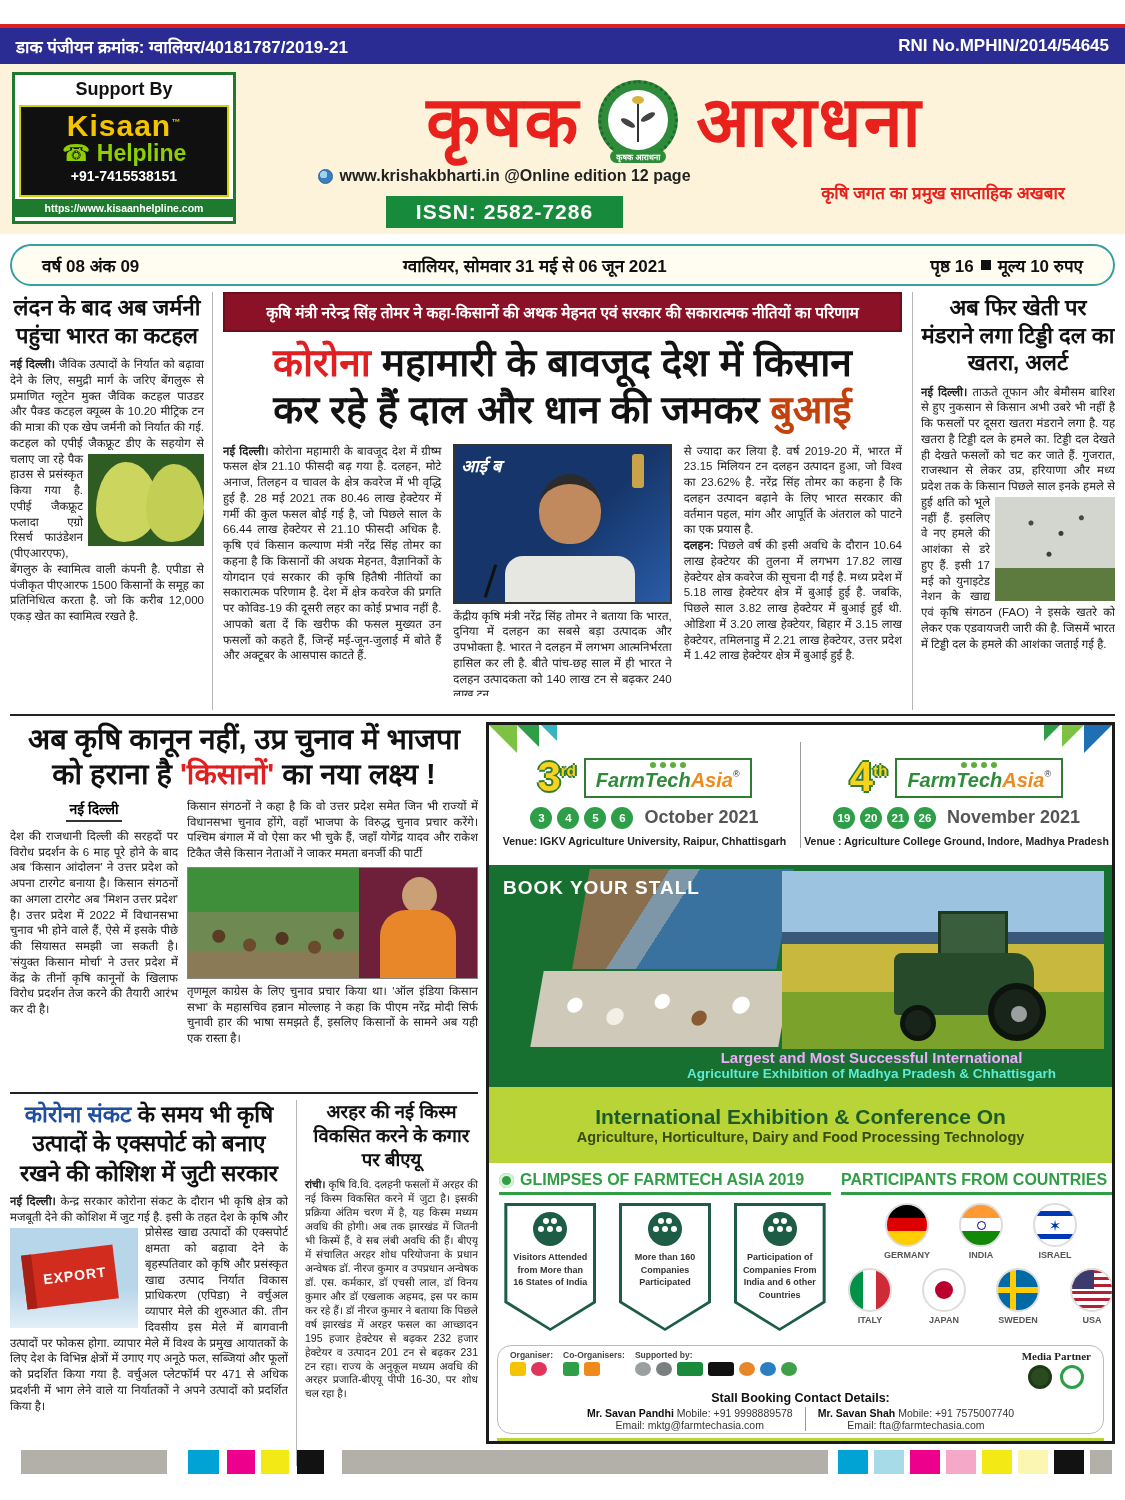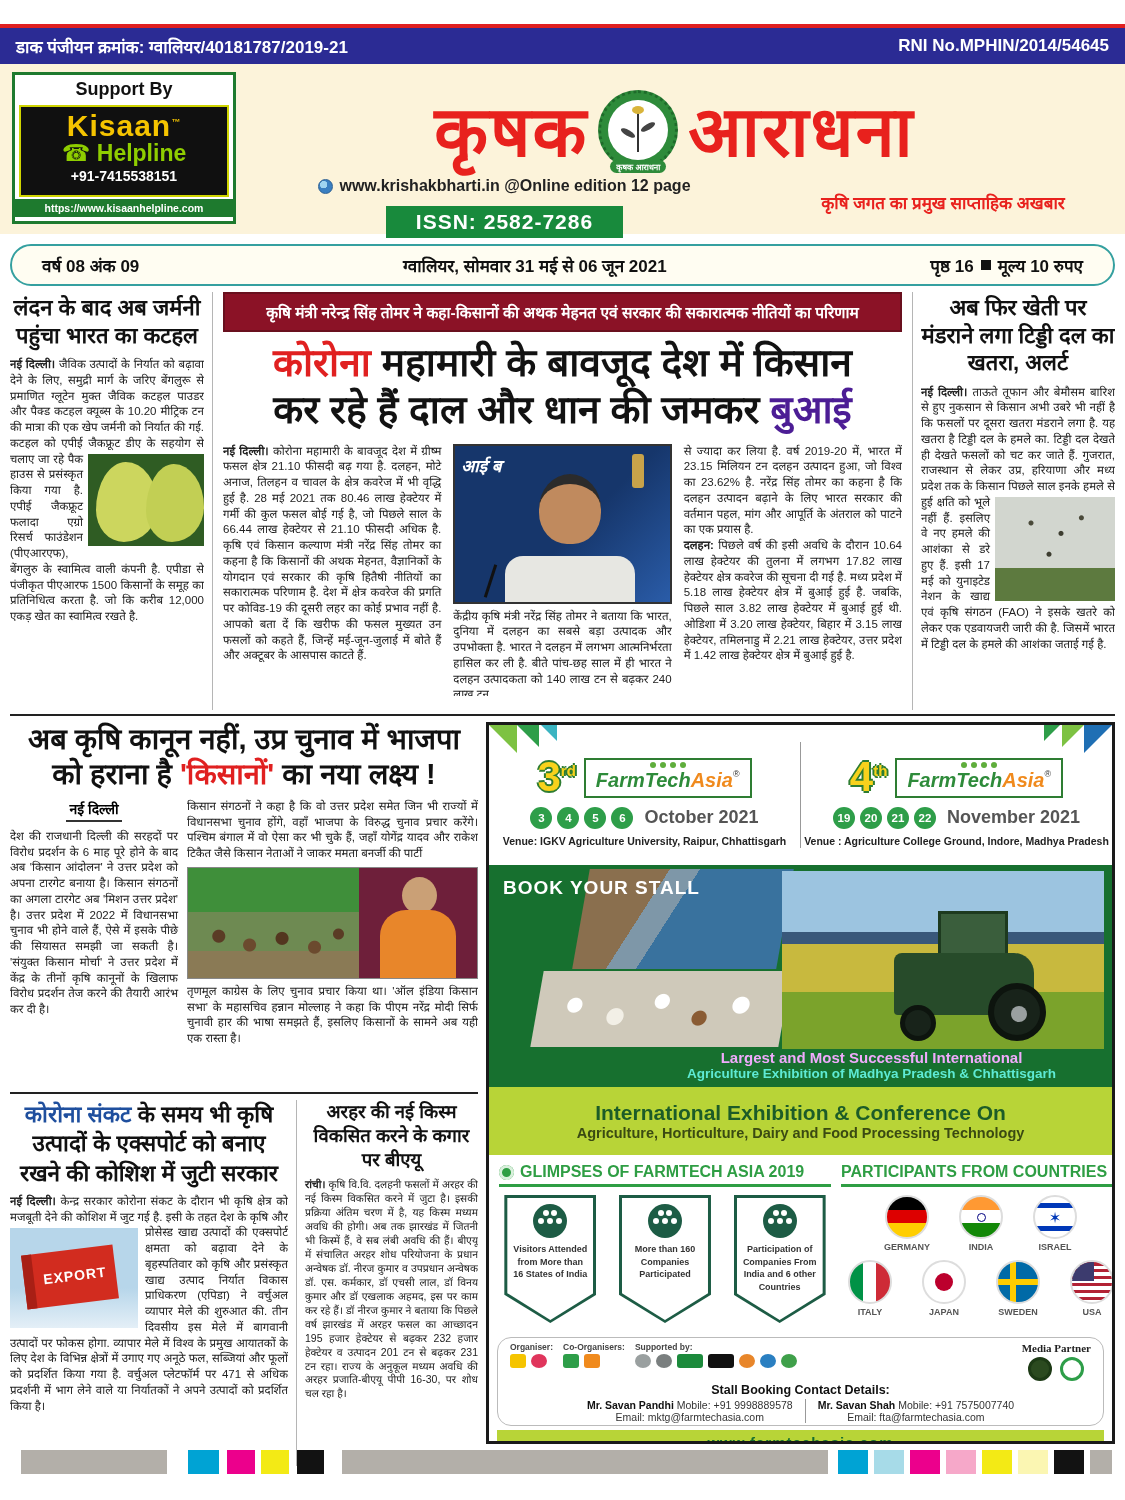--- a/index.html
+++ b/index.html
@@ -17,21 +17,21 @@
   .kh-support { height:28px; text-align:center; font-weight:bold; font-size:18px; color:#111;
                 display:flex; align-items:center; justify-content:center; }
   .kh-black { background:#101010; border:2px solid #cfd400; margin:2px 4px; height:92px;
               text-align:center; padding-top:4px; }
   .kh-kisaan { font-size:30px; font-weight:800; color:#f5c400; line-height:1; letter-spacing:1px; }
   .kh-kisaan sup { font-size:9px; color:#f5c400; }
   .kh-help { font-size:23px; font-weight:800; color:#8fce00; line-height:1.1; }
   .kh-phone { font-size:14px; font-weight:bold; color:#fff; margin-top:2px; }
   .kh-url { background:#1e7a2e; color:#fff; font-size:10.5px; font-weight:bold; text-align:center; padding:3px 0; }
   .mast-center { flex:1; text-align:center; }
-  .title-row { display:flex; align-items:center; justify-content:center; gap:6px; margin-top:18px; }
+  .title-row { display:flex; align-items:center; justify-content:center; gap:14px; margin-top:8px; }
   .mast-title { font-size:70px; font-weight:800; color:#e8211d; line-height:1; letter-spacing:2px; }
   .emblem { width:88px; display:flex; flex-direction:column; align-items:center; flex:none; }
   .emblem-outer { width:80px; height:80px; border-radius:50%; background:#2e8b3a; border:3px dotted #1e6b2a;
                   display:flex; align-items:center; justify-content:center; }
   .emblem-inner { width:60px; height:60px; border-radius:50%; background:#fff; position:relative; overflow:hidden; }
   .stem { position:absolute; left:29px; top:10px; width:2px; height:42px; background:#333; }
   .leaf1,.leaf2 { position:absolute; width:16px; height:6px; background:#444; border-radius:50%; }
   .leaf1 { left:12px; top:30px; transform:rotate(30deg); }
   .leaf2 { left:32px; top:24px; transform:rotate(-30deg); }
   .grain { position:absolute; left:24px; top:6px; width:12px; height:8px; border-radius:50%; background:#d9b43a; }
@@ -74,21 +74,21 @@
          radial-gradient(circle at 30% 25%, #4a4a3a 0 2px, transparent 3px),
          radial-gradient(circle at 55% 35%, #3d3d30 0 2px, transparent 3px),
          radial-gradient(circle at 72% 20%, #4a4a3a 0 2px, transparent 3px),
          radial-gradient(circle at 45% 55%, #3d3d30 0 2px, transparent 3px),
          linear-gradient(180deg,#d2d6cf 0 68%, #5d7a3f 68% 100%); }
 
   .main-article { flex:1; border-left:1px solid #b5b5b5; border-right:1px solid #b5b5b5; padding:0 10px; overflow:hidden; }
   .kicker { background:#8b1226; color:#fff; font-weight:bold; font-size:15.5px; text-align:center;
             padding:7px 6px; border:2px solid #69101e; }
   .headline { text-align:center; font-weight:800; font-size:39px; line-height:1.2; margin:8px 0 10px; color:#121212; }
-  .hl-red { color:#e02020; } .hl-blue { color:#4c1d95; }
+  .hl-red { color:#e02020; } .hl-blue { color:#c2410c; }
   .main-cols { display:flex; gap:12px; height:252px; overflow:hidden; }
   .mcol { flex:1; }
   .tomar { width:100%; height:160px; border:2px solid #333; margin-bottom:5px; position:relative; overflow:hidden;
            background:linear-gradient(135deg,#16366b 0 55%, #2a5ca8 100%);font-style:italic; }
   .t-overlay { position:absolute; left:6px; top:8px; color:#fff; font-weight:800; font-size:17px; }
   .t-emblem { position:absolute; right:26px; top:8px; width:12px; height:34px; background:#c8a34a; border-radius:3px; }
   .t-head { position:absolute; left:84px; top:28px; width:62px; height:70px; background:#c08a5e;
             border-radius:50% 50% 45% 45%; border-top:10px solid #2b2b2b; }
   .t-body { position:absolute; left:50px; bottom:0; width:130px; height:46px; background:#e7e7e2;
             border-radius:18px 18px 0 0; }
@@ -177,21 +177,21 @@
   .tr-cab { position:absolute; right:96px; bottom:86px; width:70px; height:52px; background:#3a5e3c; border:3px solid #1d3a1f; }
   .tr-wheel { position:absolute; right:58px; bottom:8px; width:58px; height:58px; border-radius:50%;
               background:#18231a; border:6px solid #0d140e; }
   .tr-hub { position:absolute; left:17px; top:17px; width:16px; height:16px; border-radius:50%; background:#9aa0a0; }
   .tr-wheel2 { position:absolute; right:168px; bottom:8px; width:36px; height:36px; border-radius:50%;
                background:#18231a; border:5px solid #0d140e; }
   .largest { position:absolute; bottom:6px; left:150px; right:8px; text-align:center; z-index:3; }
   .largest .l1 { color:#f0abfc; font-weight:800; font-size:15px; }
   .largest .l2 { color:#5eead4; font-weight:800; font-size:13.5px; }
 
-  .ad-conf { height:68px; background:#b8d437; text-align:center; display:flex; flex-direction:column;
+  .ad-conf { height:76px; background:#b8d437; text-align:center; display:flex; flex-direction:column;
              justify-content:center; flex:none; }
   .c1 { color:#1c5c28; font-weight:800; font-size:21px; }
   .c2 { color:#3a4a12; font-weight:800; font-size:14.5px; }
 
   .ad-glimpse { height:178px; display:flex; padding:8px 10px 0; gap:10px; background:#fff; flex:none; }
   .gl-left { width:332px; flex:none; }
   .gl-head { color:#2f9e44; font-weight:800; font-size:16px; border-bottom:3px solid #2f9e44;
              padding-bottom:3px; display:flex; align-items:center; gap:6px; }
   .flower { width:15px; height:15px; border-radius:50%; background:#2f9e44; flex:none;
             box-shadow:inset 0 0 0 3px #d9efdc; }
@@ -472,21 +472,21 @@
                     <i></i>
                     <i></i>
                   </span>
                 <span class="ft-name"><span class="ft-farm">FarmTech</span><span class="ft-asia">Asia</span></span><sup class="ft-reg">®</sup>
               </span>
             </div>
             <div class="dates-row">
               <span class="dcircle">19</span>
               <span class="dcircle">20</span>
               <span class="dcircle">21</span>
-              <span class="dcircle">22</span>
+              <span class="dcircle">26</span>
               <span class="month">November 2021</span>
             </div>
             <div class="venue">Venue : Agriculture College Ground, Indore, Madhya Pradesh</div>
           </div>
         </div>
       </div>
 
       <div class="ad-mid">
         <div class="bys">BOOK YOUR STALL</div>
         <div class="ph-lake"></div>

